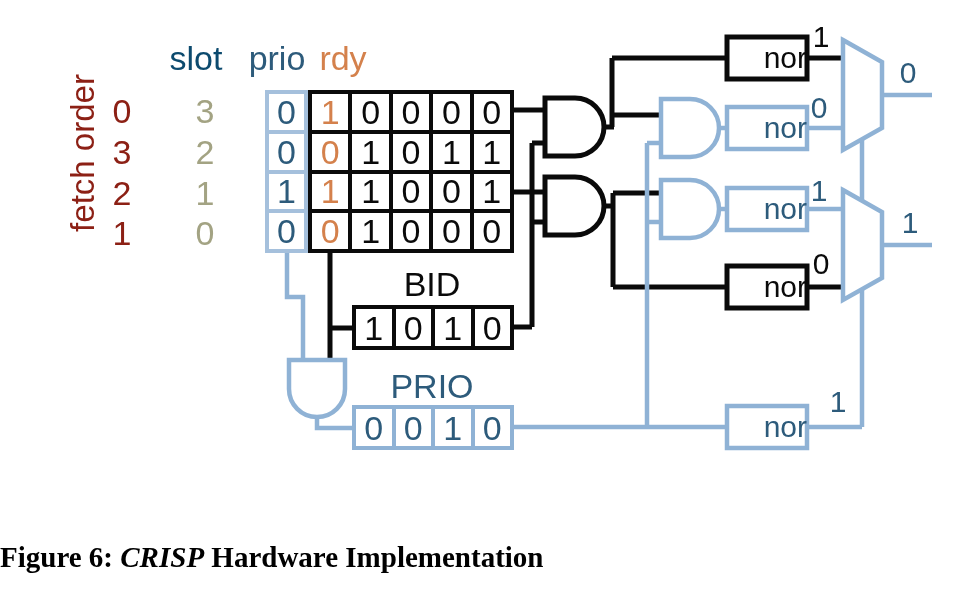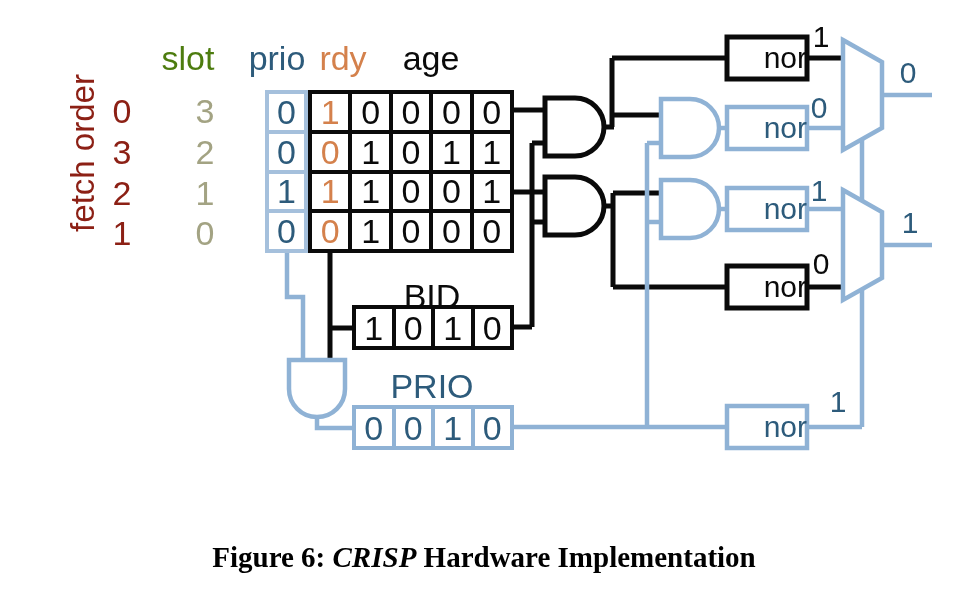--- a/index.html
+++ b/index.html
@@ -29,38 +29,38 @@
   .c-red    { color:#8c2015; }
   .c-olive  { color:#a3a383; }
 
   
   .lbl { position:absolute; text-align:center; line-height:1.1; white-space:nowrap; }
   #fetch-order-label {
     left:-15px; top:133px; width:200px; height:40px; font-size:33px; color:#8c2015;
     transform:rotate(-90deg);
   }
   .hdr { font-size:34px; top:40px; }
-  #hdr-slot { left:152px; width:72px; color:#4d7c0f; }
+  #hdr-slot { left:160px; width:72px; color:#0c4a6e; }
   #hdr-prio { left:241px; width:72px; color:#2d5b7b; }
   #hdr-rdy  { left:313px; width:60px; color:#d4814c;text-align:center; }
   #hdr-age  { left:398px; width:66px; color:#0a0a0a; }
 
   .rowdigit { width:36px; font-size:34px; }
   .fo { left:104px; } .sl { left:187px; }
   .r0 { top:93px; } .r1 { top:134px; } .r2 { top:175px; } .r3 { top:215px; }
 
-  #bid-label  { left:382px; top:266px; width:100px; font-size:34px; color:#0a0a0a;margin-top:12px; }
+  #bid-label  { left:382px; top:266px; width:100px; font-size:34px; color:#0a0a0a; }
   #prio-label { left:382px; top:368px; width:100px; font-size:34px; color:#2d5b7b; }
 
   .norlbl { width:80px; height:42px; line-height:42px; font-size:30px;text-align:right; }
   .bit    { width:30px; font-size:30px; line-height:30px; }
 
   
   #caption {
-    position:absolute; left:0; top:541px; width:968px; text-align:center;
+    position:absolute; left:0; top:541px; width:968px; 
     font-family:"Liberation Serif", serif; font-weight:bold; font-size:29px; color:#000;
   }
   #caption .emph { font-style:italic; }
 </style>
 </head>
 <body>
 
 <div id="canvas">
 
   <svg id="diagram-svg" width="968" height="602" viewBox="0 0 968 602">
@@ -104,21 +104,20 @@
       <rect x="727" y="406" width="80" height="42"></rect>
       <polygon points="843,40 882,62 882,128 843,150"></polygon>
       <polygon points="843,190 882,212 882,278 843,300"></polygon>
     </g>
   </svg>
 
   <div class="lbl" id="fetch-order-label">fetch order</div>
   <div class="lbl hdr" id="hdr-slot">slot</div>
   <div class="lbl hdr" id="hdr-prio">prio</div>
   <div class="lbl hdr" id="hdr-rdy">rdy</div>
-  <div class="lbl hdr" id="hdr-age">age</div>
 
   <div class="lbl rowdigit c-red fo r0">0</div>
   <div class="lbl rowdigit c-red fo r1">3</div>
   <div class="lbl rowdigit c-red fo r2">2</div>
   <div class="lbl rowdigit c-red fo r3">1</div>
 
   <div class="lbl rowdigit c-olive sl r0">3</div>
   <div class="lbl rowdigit c-olive sl r1">2</div>
   <div class="lbl rowdigit c-olive sl r2">1</div>
   <div class="lbl rowdigit c-olive sl r3">0</div>

